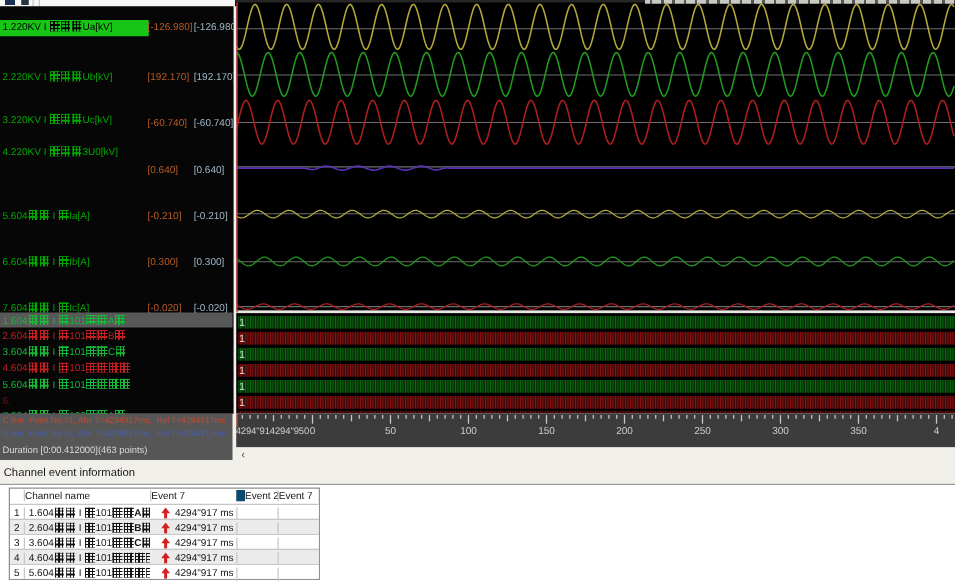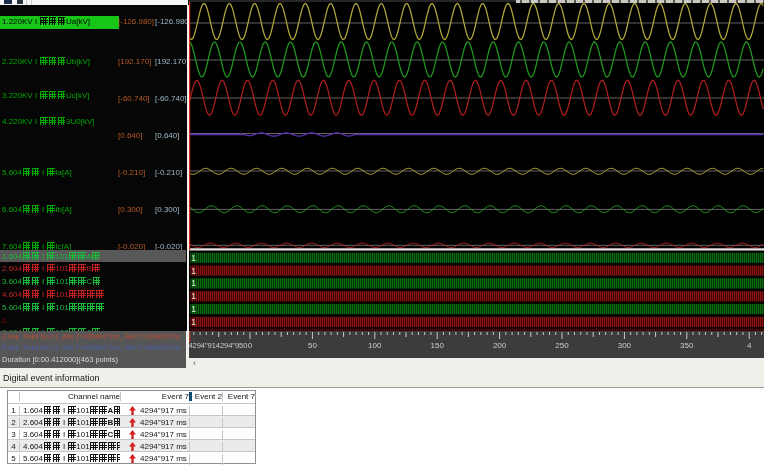--- a/index.html
+++ b/index.html
@@ -21,21 +21,21 @@
 #wpanel{position:absolute;left:0;top:387px;width:764px;height:81px;background:#fff;border-top:1px solid #9a9a9a}
 #tbl{position:absolute;left:7px;top:389.5px;width:249px;border:1px solid #909090;background:#fff;font-size:8px;color:#141414}
 .tr{position:relative;height:12.1px;border-top:1px solid #c6c6c6;white-space:nowrap}
 .th{position:relative;height:12px;white-space:nowrap}
 .c0{position:absolute;left:0;top:2px;width:11px;text-align:center}
 .c1{position:absolute;left:11px;top:2px;width:101px;border-left:1px solid #c6c6c6;padding-left:3px;overflow:hidden}
 .c2{position:absolute;left:112px;top:2px;width:69px;border-left:1px solid #c6c6c6}
 .c2 span{position:absolute;left:19px;top:0}
 .c3{position:absolute;left:181px;top:2px;width:33px;border-left:1px solid #c6c6c6;height:11px}
 .c4{position:absolute;left:214px;top:2px;width:33px;border-left:1px solid #c6c6c6;height:11px}
-.hd{position:absolute;top:1.5px;text-align:right;font-size:8px}
+.hd{position:absolute;top:1.5px;text-align:left;font-size:8px}
 b{font-weight:bold}
 </style></head><body>
 <div style="position:absolute;left:516px;top:0;width:248px;height:2.6px;z-index:9;background:repeating-linear-gradient(90deg,#c9c8c2 0 4px,#56554f 4px 6px,#c9c8c2 6px 9px)"></div>
 <div id="toolbar">
  <span style="position:absolute;left:4px;top:0;width:8px;height:4px;background:#1c2f52"></span>
  <span style="position:absolute;left:17px;top:0;width:6px;height:4px;background:#27343f"></span>
  <span style="position:absolute;left:26px;top:0;width:1px;height:5px;background:#c8c8c8"></span>
  <span style="position:absolute;left:31px;top:0;width:1px;height:5px;background:#c8c8c8"></span>
 </div>
 <div id="lp">
@@ -221,27 +221,27 @@
     </svg></div>
 <div id="sb">
     <span>‹</span>
   </div>
 <div id="divider"></div>
 <div id="status">
  <div class="st" style="top:2px;color:#c24a32">C line&nbsp; Point No =1, Abs T=4294917ms,&nbsp; Rel T=4294917ms</div>
  <div class="st" style="top:13px;color:#4a5fae">R line&nbsp; Point No =1, Abs T=4294917ms,&nbsp; Rel T=4294917ms</div>
  <div class="st" style="top:24px;color:#dadada;font-size:7.5px">Duration [0:00.412000](463 points)</div>
 </div>
-<div id="devlabel">Digital event information</div>
+<div id="devlabel">Channel event information</div>
 <div id="wpanel"></div>
 <div id="tbl">
  <div class="th">
   <div class="hd" style="left:11px;width:101px;border-left:1px solid #c6c6c6">Channel name</div>
   <div class="hd" style="left:112px;width:69px;border-left:1px solid #c6c6c6">Event 7</div>
-  <div class="hd" style="left:181px;width:33px;border-left:3px solid #0c4a6e">Event 2</div>
+  <div class="hd" style="left:181px;width:33px;border-left:7px solid #0c4a6e">Event 2</div>
   <div class="hd" style="left:214px;width:33px;border-left:1px solid #c6c6c6">Event 7</div>
  </div>
  <div class="tr" style="background:#fff">
       <div class="c0">1</div>
       <div class="c1">1.604<i class="g"></i><i class="g"></i> I <i class="g"></i>101<i class="g"></i><i class="g"></i><b>A</b><i class="g"></i></div>
       <div class="c2">
         <svg width="7" height="9" style="position:absolute;left:8px;top:0px">
           <path d="M3.5 0 L7 4.5 L4.7 4.5 L4.7 9 L2.3 9 L2.3 4.5 L0 4.5 Z" fill="#d42020"></path>
         </svg>
         <span>4294"917 ms</span>

